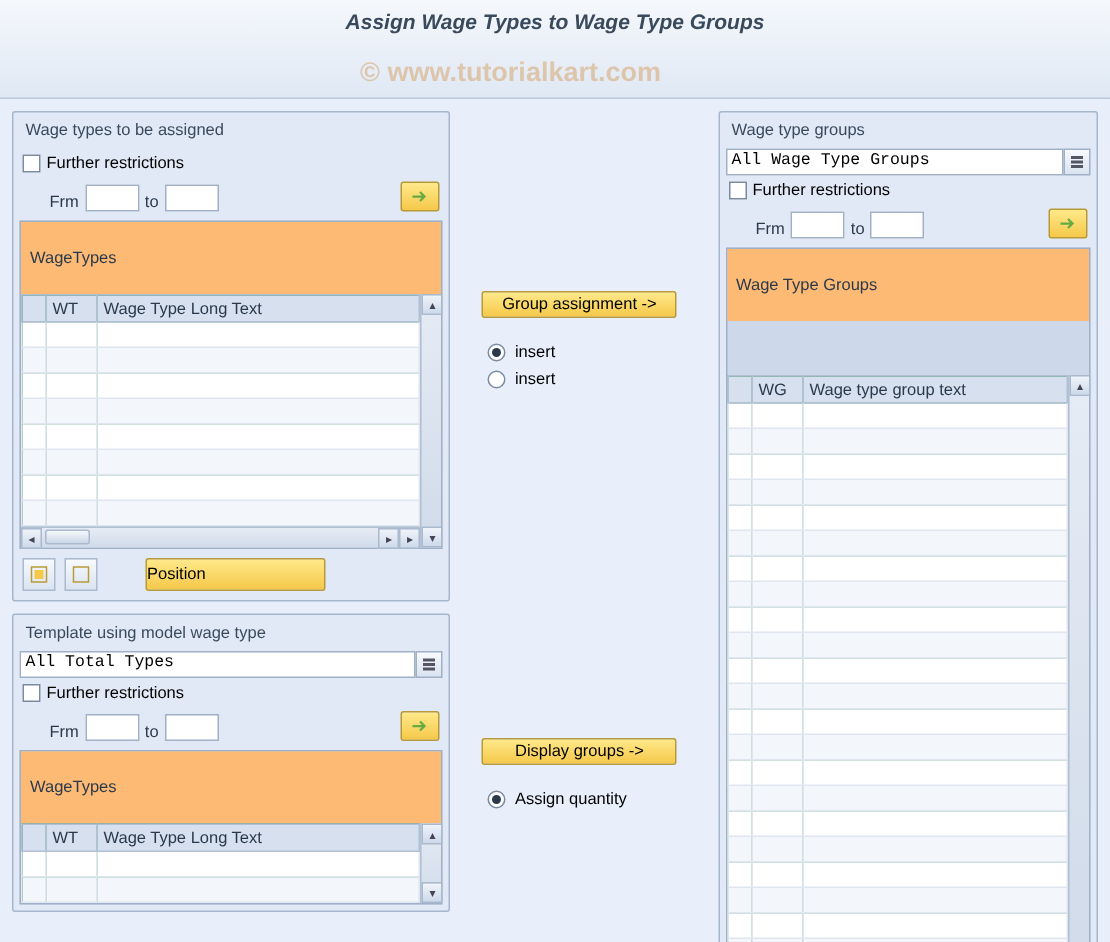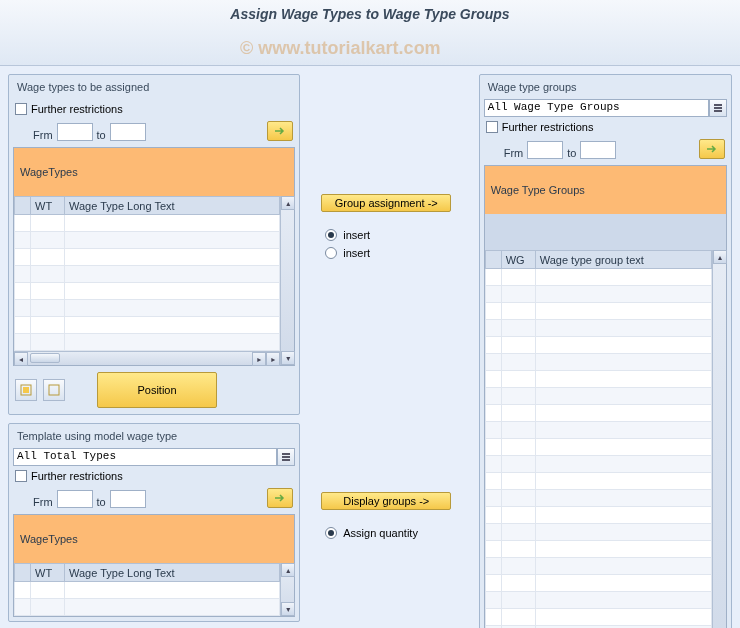--- a/index.html
+++ b/index.html
@@ -170,22 +170,22 @@
   .icon-btn {
     width: 22px; height: 22px;
     border:1px solid #aab9ce;
     background: linear-gradient(#f8fafd,#d9e3f0);
     display:inline-flex;align-items:center;justify-content:center;
   }
   .position-btn {
     flex-basis: 120px;
     background: linear-gradient(#ffe98a,#f5c84a);
     border:1px solid #b89a3a;
-    height:36px;
-    display:flex;align-items:center;justify-content:center;
+    height:22px;
+    display:flex;align-items:center;justify-content:flex-start;
     border-radius:2px;
     cursor:pointer;
   }
   .mid-btn {
     width: 130px; height: 18px;
     background: linear-gradient(#ffe98a,#f5c84a);
     border:1px solid #b89a3a;
     border-radius:2px;
     cursor:pointer;
     display:flex;align-items:center;justify-content:center;

